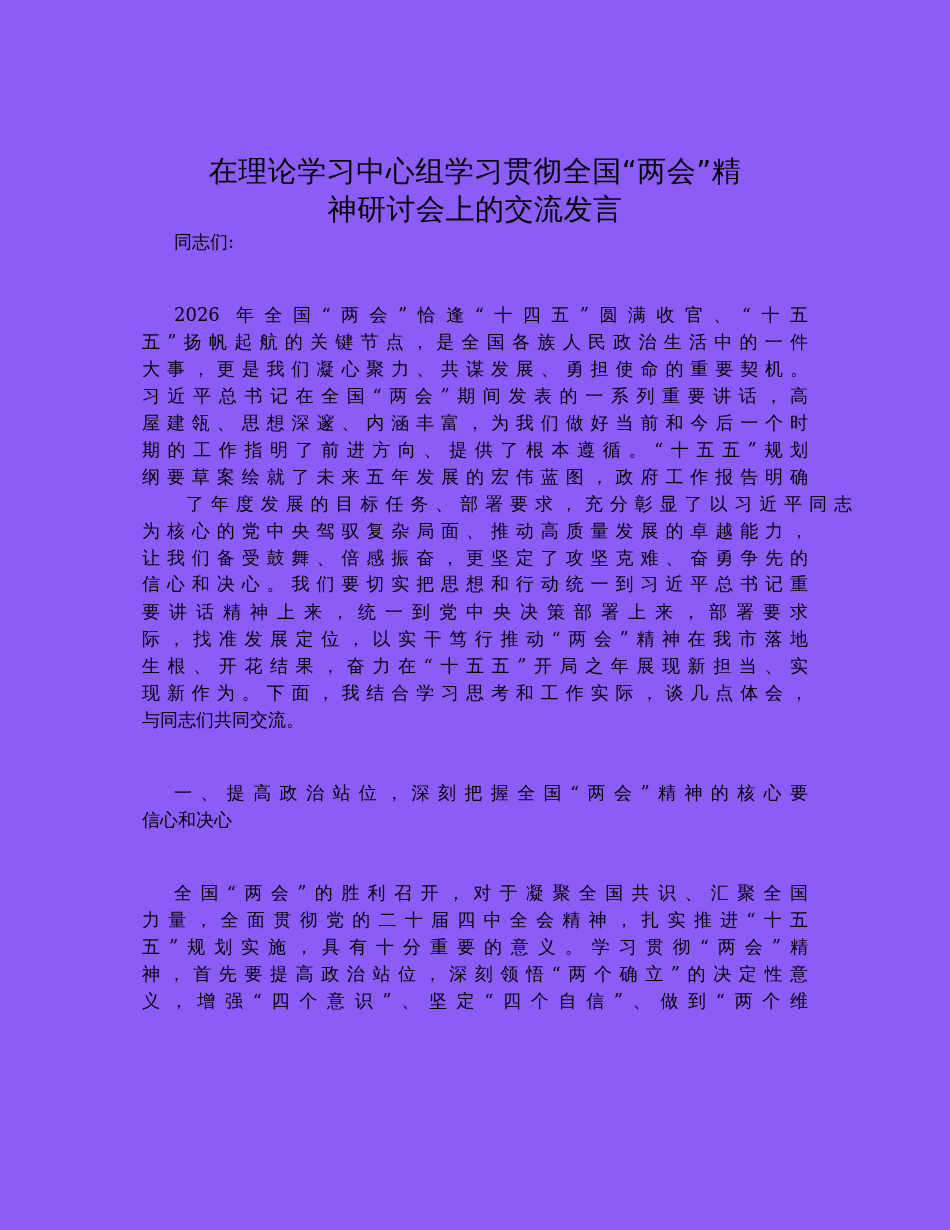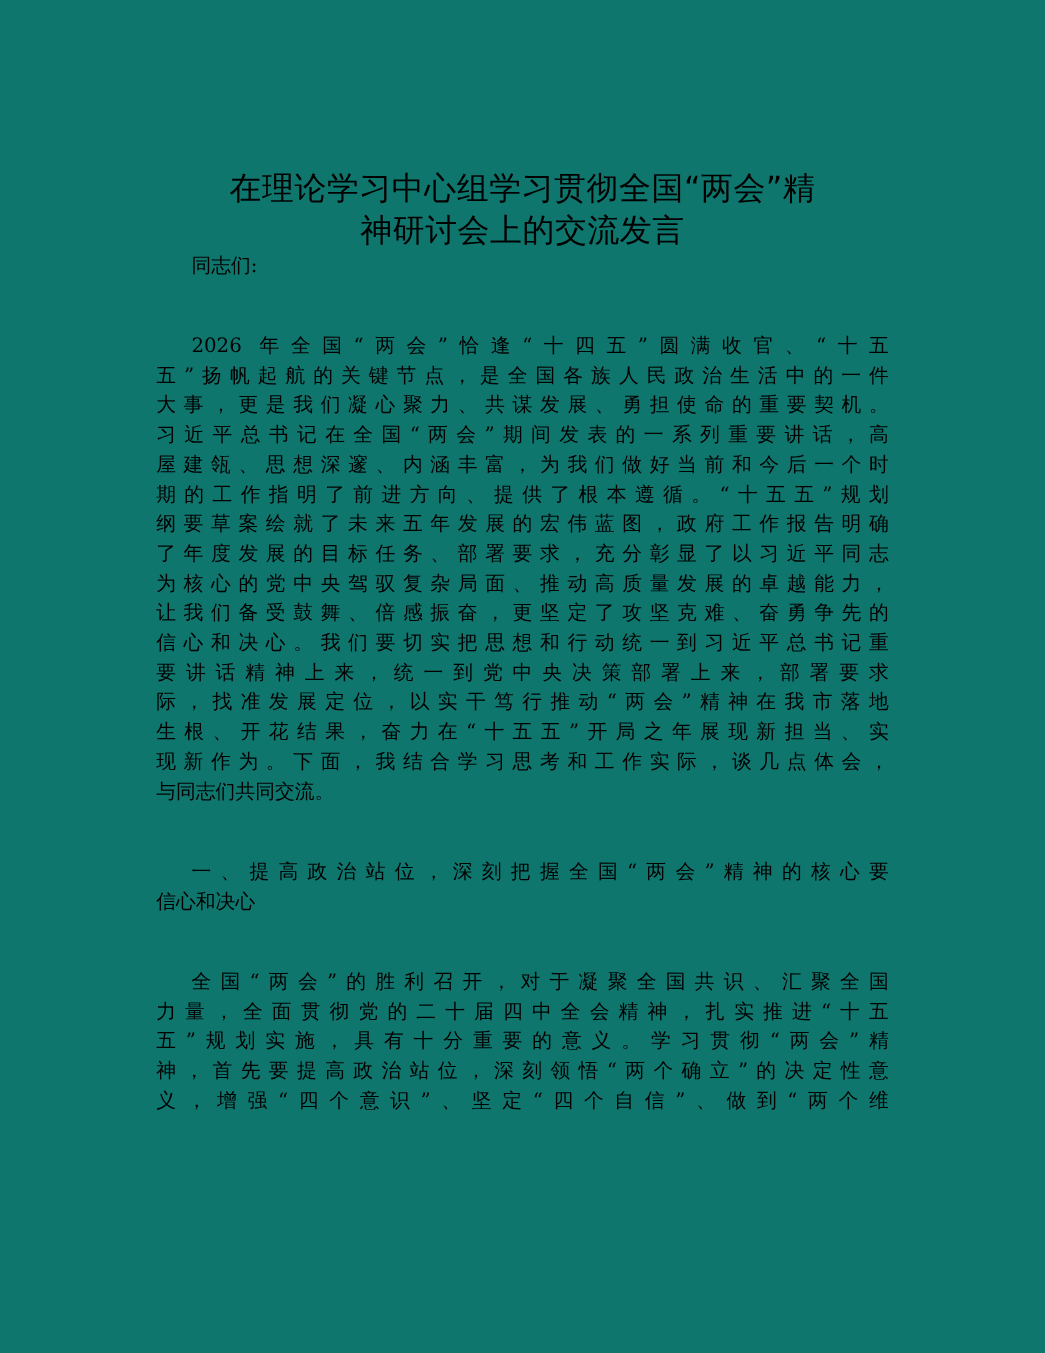--- a/index.html
+++ b/index.html
@@ -1,18 +1,18 @@
 <!DOCTYPE html>
 <html><head>
 <meta charset="utf-8">
 <style>
   html, body { margin:0; padding:0; background:#ffffff; }
   body { width:950px; height:1230px; position:relative; overflow:hidden;
          font-family: "DejaVu Serif", "Liberation Serif", serif; color:#000; }
-  .page { position:absolute; left:0; top:0; width:950px; height:1230px; background:#0f766e; }
+  .page { position:absolute; left:0; top:0; width:950px; height:1230px; background:#8b5cf6; }
   .title { position:absolute; left:142px; width:666px; top:152px;
            font-family: "DejaVu Sans", "Liberation Sans", sans-serif;
            font-size:29px; line-height:38px; text-align:center; letter-spacing:0.5px; }
   .title .l1 { display:block; white-space:nowrap; }
   .title .l2 { display:block; white-space:nowrap; }
   .line { position:absolute; left:142px; width:666px; font-size:18px; line-height:27px;
           white-space:nowrap; text-align:justify; text-align-last:justify; }
   .line.last { text-align-last:left; }
   .ind { padding-left:32px; width:634px; }
 </style>
@@ -27,21 +27,21 @@
 
   <div class="line last ind" style="top:228px;">同志们:</div>
 
   <div class="line ind" style="top:301px;">2026 年全国“两会”恰逢“十四五”圆满收官、“十五</div>
   <div class="line" style="top:328px;">五”扬帆起航的关键节点，是全国各族人民政治生活中的一件</div>
   <div class="line" style="top:355px;">大事，更是我们凝心聚力、共谋发展、勇担使命的重要契机。</div>
   <div class="line" style="top:382px;">习近平总书记在全国“两会”期间发表的一系列重要讲话，高</div>
   <div class="line" style="top:409px;">屋建瓴、思想深邃、内涵丰富，为我们做好当前和今后一个时</div>
   <div class="line" style="top:436px;">期的工作指明了前进方向、提供了根本遵循。“十五五”规划</div>
   <div class="line" style="top:463px;">纲要草案绘就了未来五年发展的宏伟蓝图，政府工作报告明确</div>
-  <div class="line" style="top:490px;">了年度发展的目标任务、部署要求，充分彰显了以习近平同志</div>
+  <div class="line" style="top:490px;margin-left:44px;">了年度发展的目标任务、部署要求，充分彰显了以习近平同志</div>
   <div class="line" style="top:517px;">为核心的党中央驾驭复杂局面、推动高质量发展的卓越能力，</div>
   <div class="line" style="top:544px;">让我们备受鼓舞、倍感振奋，更坚定了攻坚克难、奋勇争先的</div>
   <div class="line" style="top:571px;font-family:Liberation Serif, serif;">信心和决心。我们要切实把思想和行动统一到习近平总书记重</div>
   <div class="line" style="top:598px;">要讲话精神上来，统一到党中央决策部署上来，部署要求</div>
   <div class="line" style="top:625px;">际，找准发展定位，以实干笃行推动“两会”精神在我市落地</div>
   <div class="line" style="top:652px;">生根、开花结果，奋力在“十五五”开局之年展现新担当、实</div>
   <div class="line" style="top:679px;">现新作为。下面，我结合学习思考和工作实际，谈几点体会，</div>
   <div class="line last" style="top:706px;">与同志们共同交流。</div>
 
   <div class="line ind" style="top:779px;">一、提高政治站位，深刻把握全国“两会”精神的核心要</div>

